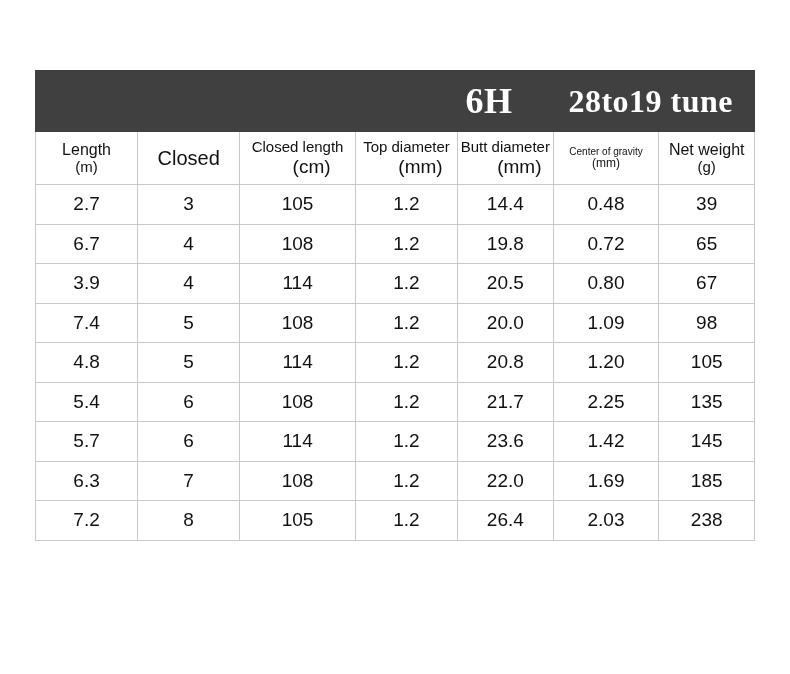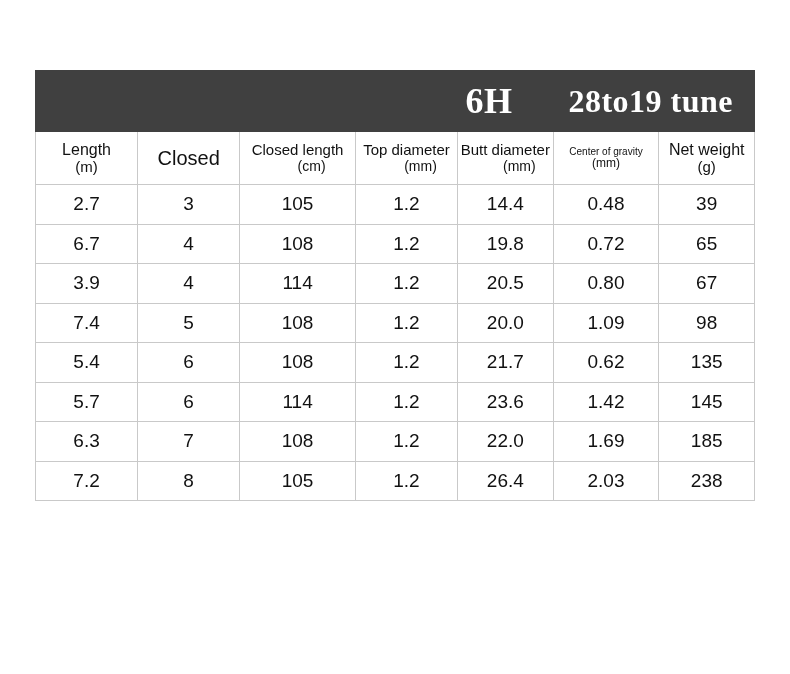--- a/index.html
+++ b/index.html
@@ -68,21 +68,21 @@
     font-size: 16px;
   }
   .th-unit {
     display: block;
     font-size: 15px;
   }
   .th-small .th-main {
     font-size: 15px;
   }
   .th-small .th-unit {
-    font-size: 14px;
+    font-size: 19px;
     padding-left: 28px;
   }
   .th-xsmall .th-main {
     font-size: 10px;
   }
   .th-xsmall .th-unit {
     font-size: 12px;
   }
   .th-section {
     font-size: 20px;
@@ -181,26 +181,35 @@
         <tr>
           <td>7.4</td>
           <td>5</td>
           <td>108</td>
           <td>1.2</td>
           <td>20.0</td>
           <td>1.09</td>
           <td>98</td>
         </tr>
         <tr>
+          <td>4.8</td>
+          <td>5</td>
+          <td>114</td>
+          <td>1.2</td>
+          <td>20.8</td>
+          <td>1.20</td>
+          <td>105</td>
+        </tr>
+        <tr>
           <td>5.4</td>
           <td>6</td>
           <td>108</td>
           <td>1.2</td>
           <td>21.7</td>
-          <td>0.62</td>
+          <td>2.25</td>
           <td>135</td>
         </tr>
         <tr>
           <td>5.7</td>
           <td>6</td>
           <td>114</td>
           <td>1.2</td>
           <td>23.6</td>
           <td>1.42</td>
           <td>145</td>

